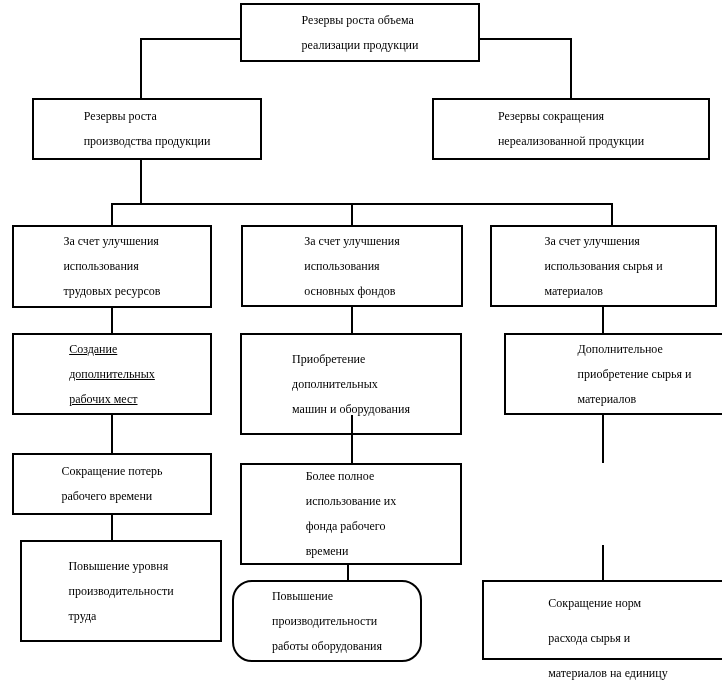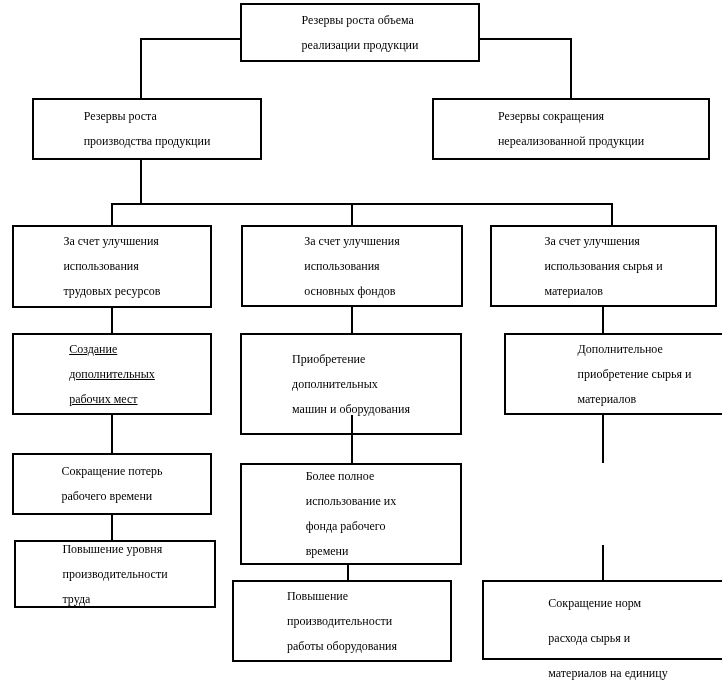--- a/index.html
+++ b/index.html
@@ -72,24 +72,24 @@
 приобретение сырья и
 материалов</div>
 
   <div class="box" style="left:240px; top:463px; width:222px; height:102px;">Более полное
 использование их
 фонда рабочего
 времени</div>
   <div class="box" style="left:12px; top:453px; width:200px; height:62px;">Сокращение потерь
 рабочего времени</div>
 
-  <div class="box" style="left:14px; top:540px; width:202px; height:68px;">Повышение уровня
+  <div class="box" style="left:20px; top:540px; width:202px; height:102px;">Повышение уровня
 производительности
 труда</div>
-  <div class="box" style="left:232px; top:580px; width:220px; height:82px;">Повышение
+  <div class="box" style="left:232px; top:580px; width:190px; height:82px;border-radius:20px;">Повышение
 производительности
 работы оборудования</div>
   <div class="box top-align" style="left:482px; top:580px; width:252px; height:80px; line-height:35px;">Сокращение норм
 расхода сырья и
 материалов на единицу
 продукции</div>
 
   <div class="line" style="left:140px; top:38px; width:100px; height:2px;"></div>
   <div class="line" style="left:140px; top:38px; width:2px; height:60px;"></div>
   <div class="line" style="left:480px; top:38px; width:92px; height:2px;"></div>

